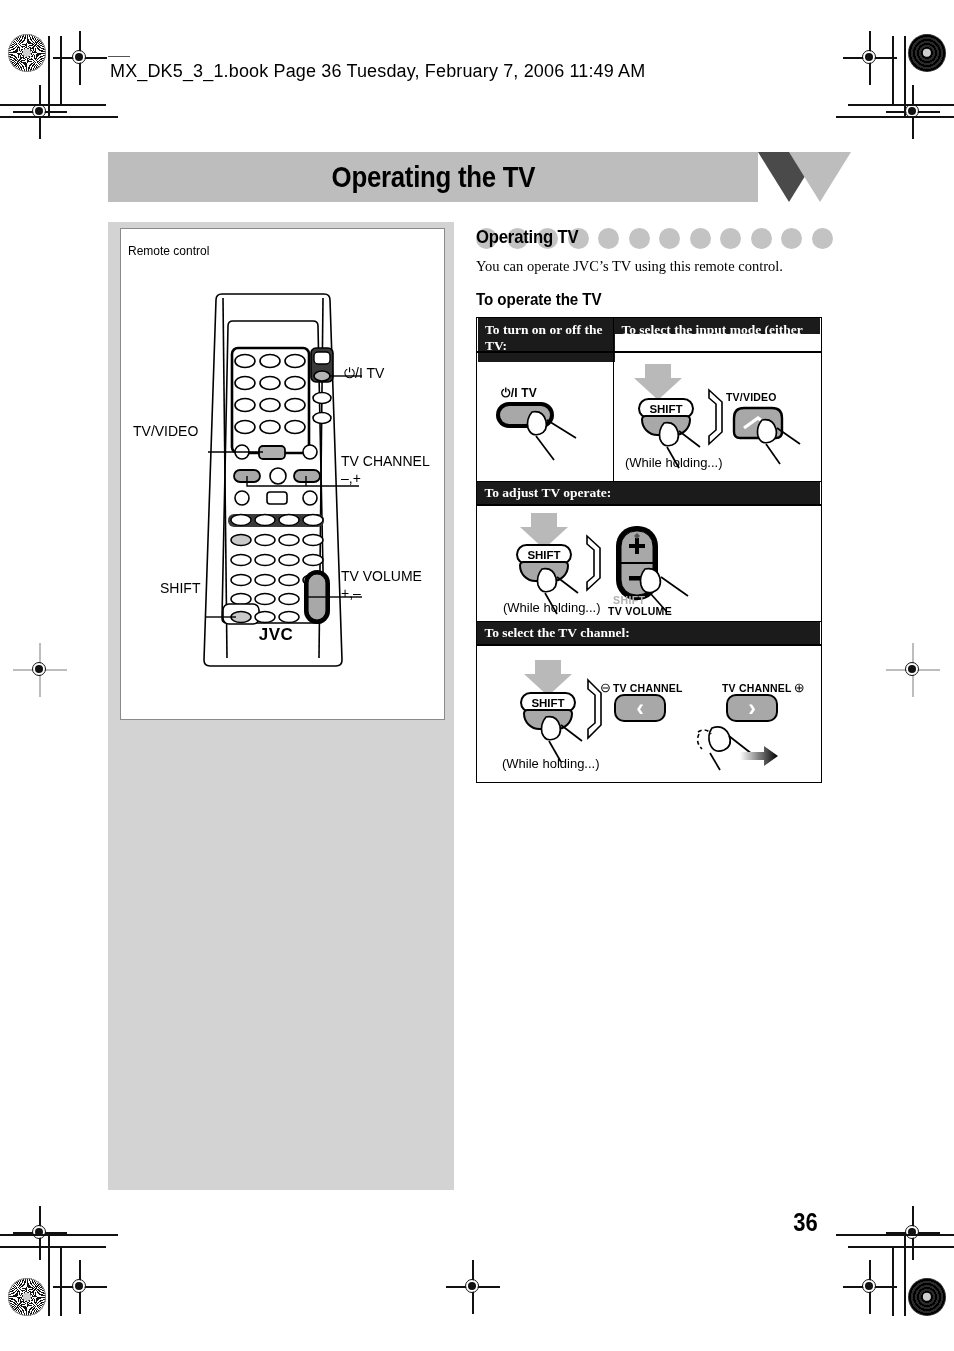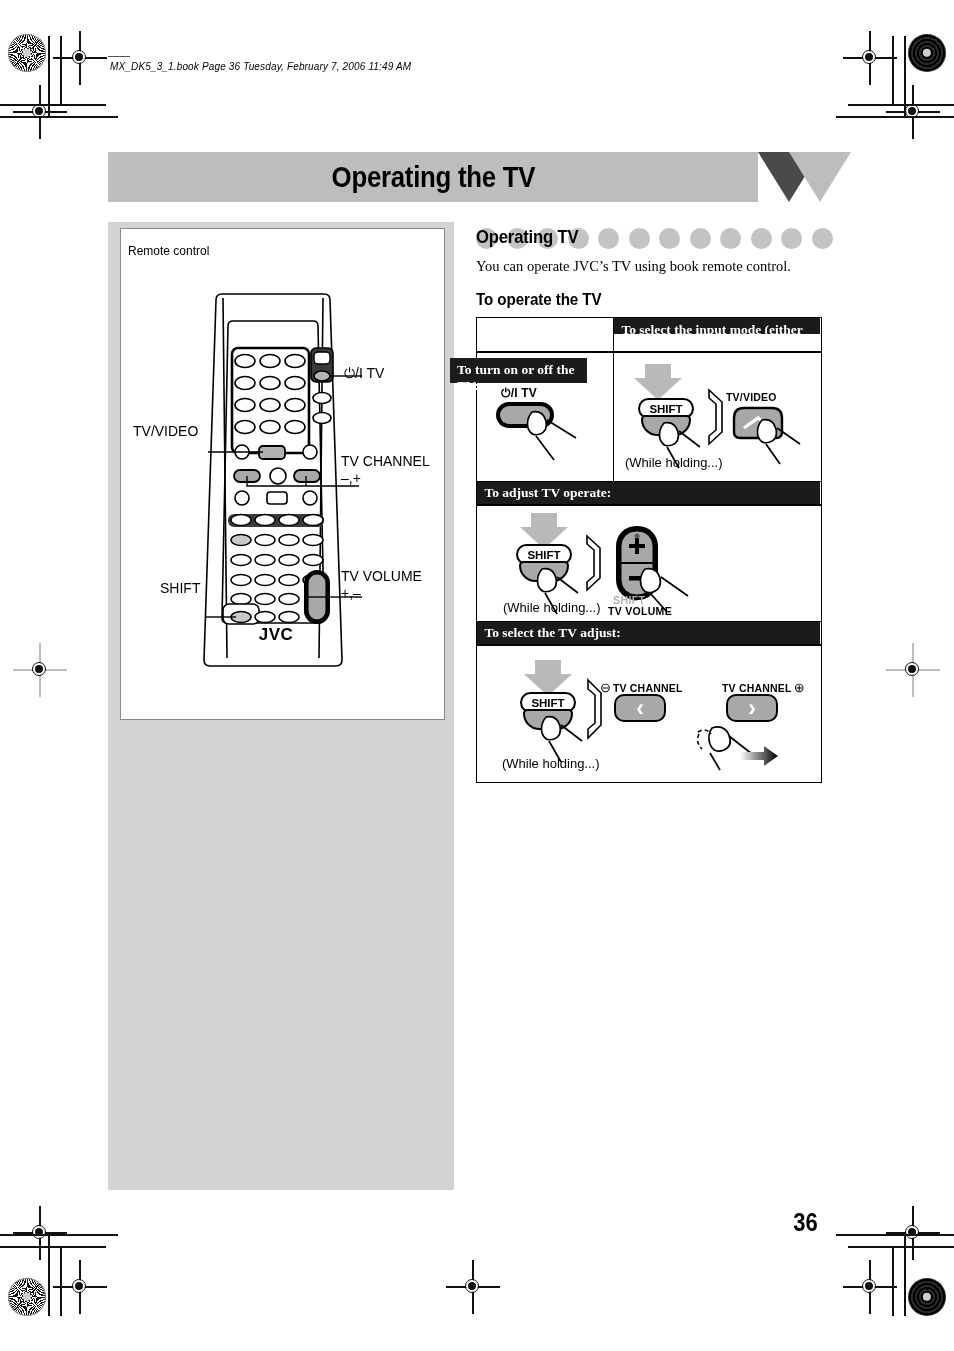--- a/index.html
+++ b/index.html
@@ -30,21 +30,21 @@
     background:#111;}
   .reg .vline{position:absolute;left:14.4px;top:-12px;width:1.2px;height:54px;background:#111;}
   .reg .hline{position:absolute;top:14.4px;left:-12px;height:1.2px;width:54px;background:#111;}
   .reg .gap{position:absolute;left:8px;top:8px;width:12px;height:12px;border-radius:50%;
     background:#fff;}
   .reg.faint .vline,.reg.faint .hline{background:#bdbdbd;}
 
   .trim{background:#111;position:absolute;}
 
   
-  .fileinfo{font-size:10px;letter-spacing:.15px;white-space:nowrap;font-style:italic;}
+  .fileinfo{font-size:18px;letter-spacing:.15px;white-space:nowrap;}
 
   
   .banner{background:#bdbdbd;}
   .banner-title{font-size:30px;font-weight:bold;letter-spacing:-.3px;
     font-family:"Liberation Sans Narrow","Liberation Sans",sans-serif;
     transform:scaleX(.86);transform-origin:center;}
   .tri-dark{width:0;height:0;border-left:31px solid transparent;
     border-right:31px solid transparent;border-top:50px solid #4a4a4a;}
   .tri-light{width:0;height:0;border-left:31px solid transparent;
     border-right:31px solid transparent;border-top:50px solid #bdbdbd;}
@@ -332,27 +332,27 @@
   <div class="dot-c"></div>
   <div class="dot-c"></div>
   <div class="dot-c"></div>
   <div class="dot-c"></div>
   <div class="dot-c"></div>
   <div class="dot-c"></div>
   <div class="dot-c"></div>
 </div>
 <div class="abs sec-head" style="left:476px;top:226px;">Operating TV</div>
 
-<div class="abs body-text" style="left:476px;top:258px;">You can operate JVC’s TV using book remote control.</div>
+<div class="abs body-text" style="left:476px;top:258px;">You can operate JVC’s TV using this remote control.</div>
 
 <div class="abs sub-head" style="left:476px;top:290px;">To operate the TV</div>
 
 <div class="abs tbl" style="left:476px;top:317px;width:346px;height:466px;"></div>
 
-<div class="abs thead" style="left:450px;top:318.4px;width:137px;height:25px;margin-top:40px;">To turn on or off the TV:</div>
+<div class="abs thead" style="left:478px;top:318.4px;width:137px;height:44px;">To turn on or off the TV:</div>
 <div class="abs thead" style="left:614.4px;top:318.4px;width:206px;height:16px;">To select the input mode (either TV or VIDEO):</div>
 <div class="abs vrule" style="left:613px;top:318px;width:1.4px;height:164px;"></div>
 <div class="abs hrule" style="left:477px;top:351.4px;width:344px;height:1.4px;"></div>
 
 <div class="abs lbl-small" style="left:501px;top:386px;font-size:12px;">⏻/I TV</div>
 <svg class="abs" style="left:492px;top:398px;" width="110" height="74" viewBox="0 0 110 74">
   <rect x="4" y="4" width="58" height="26" rx="13" fill="#000"></rect>
   <rect x="8" y="8" width="50" height="18" rx="9" fill="#a8a8a8"></rect>
 
   <path d="M40 14 q11 -2 14 9 q2 10 -6 13 q-9 3 -12 -6 q-2 -9 4 -16z" fill="#fff" stroke="#000" stroke-width="1.7"></path>
@@ -420,21 +420,21 @@
 
   <path d="M33 45 q12 -2 15 9 q2 11 -7 14 q-9 3 -12 -7 q-2 -9 4 -16z" fill="#fff" stroke="#000" stroke-width="1.7"></path>
   <line x1="49" y1="53" x2="76" y2="72" stroke="#000" stroke-width="1.7"></line>
   <line x1="38" y1="69" x2="55" y2="88" stroke="#000" stroke-width="1.7"></line>
 </svg>
 <div class="abs" style="left:613px;top:594px;font-size:10.5px;font-weight:bold;color:#b0b0b0;letter-spacing:.4px;">SHIFT</div>
 <div class="abs" style="left:608px;top:605px;font-size:10.5px;font-weight:bold;letter-spacing:.3px;">TV VOLUME</div>
 
 <div class="abs hrule" style="left:477px;top:621px;width:344px;height:1.4px;"></div>
 
-<div class="abs thead" style="left:477.4px;top:622.4px;width:343px;height:22px;padding-top:3px;">To select the TV adjust:</div>
+<div class="abs thead" style="left:477.4px;top:622.4px;width:343px;height:22px;padding-top:3px;">To select the TV channel:</div>
 <div class="abs hrule" style="left:477px;top:644.4px;width:344px;height:1.4px;"></div>
 
 <div class="abs arrow-stem" style="left:535px;top:660px;width:26px;height:14px;"></div>
 <div class="abs arrow-down" style="left:524px;top:674px;"></div>
 
 <div class="abs shiftcap" style="left:520px;top:692px;width:56px;height:21px;">SHIFT</div>
 <div class="abs shiftbot" style="left:523px;top:709px;width:50px;height:21px;"></div>
 <svg class="abs" style="left:530px;top:712px;" width="80" height="58" viewBox="0 0 80 58">
   <path d="M16 5 q11 -2 14 9 q2 10 -6 13 q-9 3 -12 -6 q-2 -9 4 -16z" fill="#fff" stroke="#000" stroke-width="1.7"></path>
   <line x1="31" y1="13" x2="52" y2="29" stroke="#000" stroke-width="1.7"></line>

